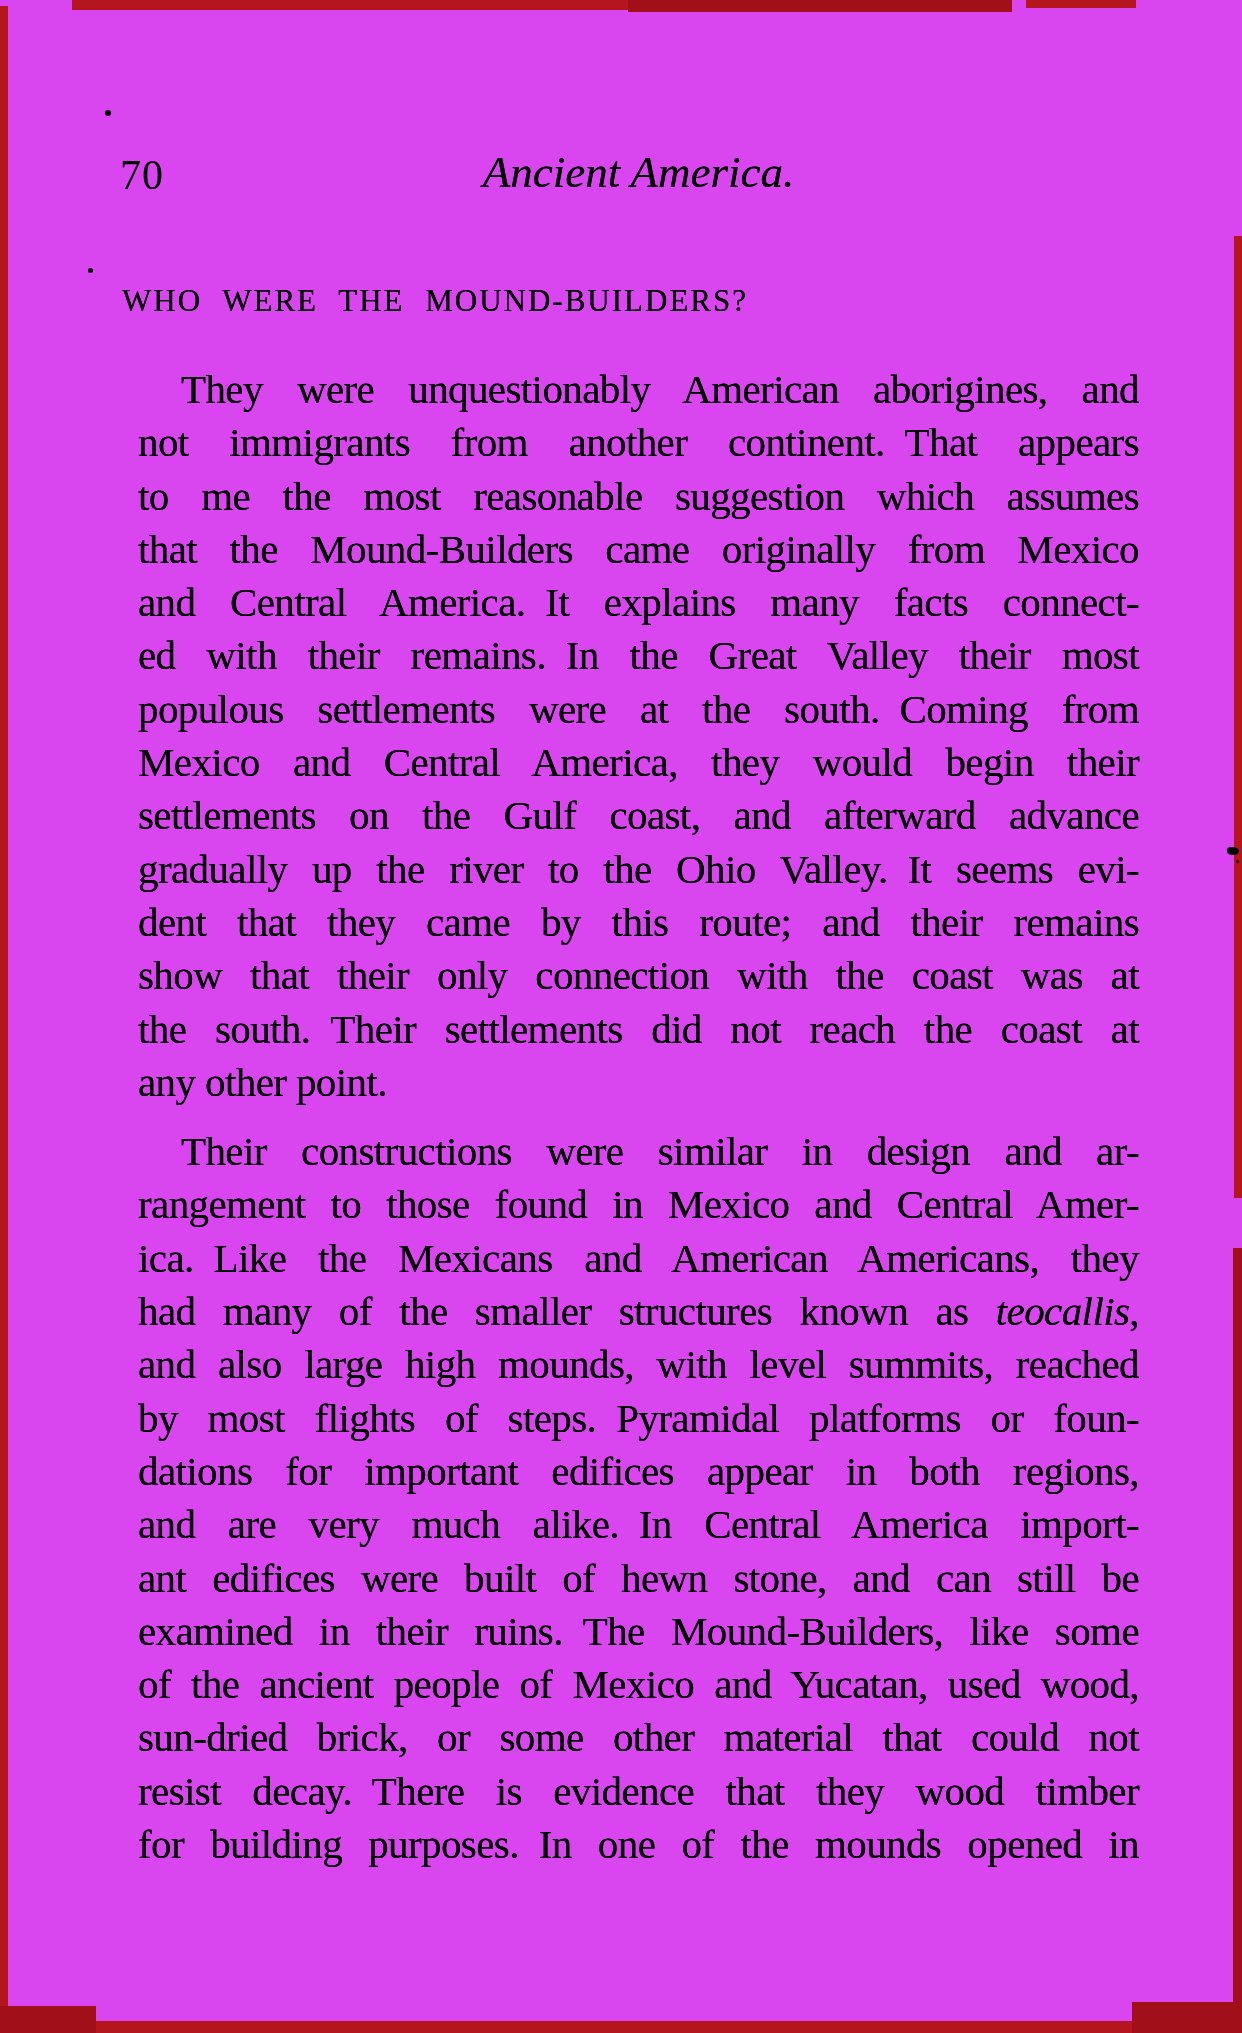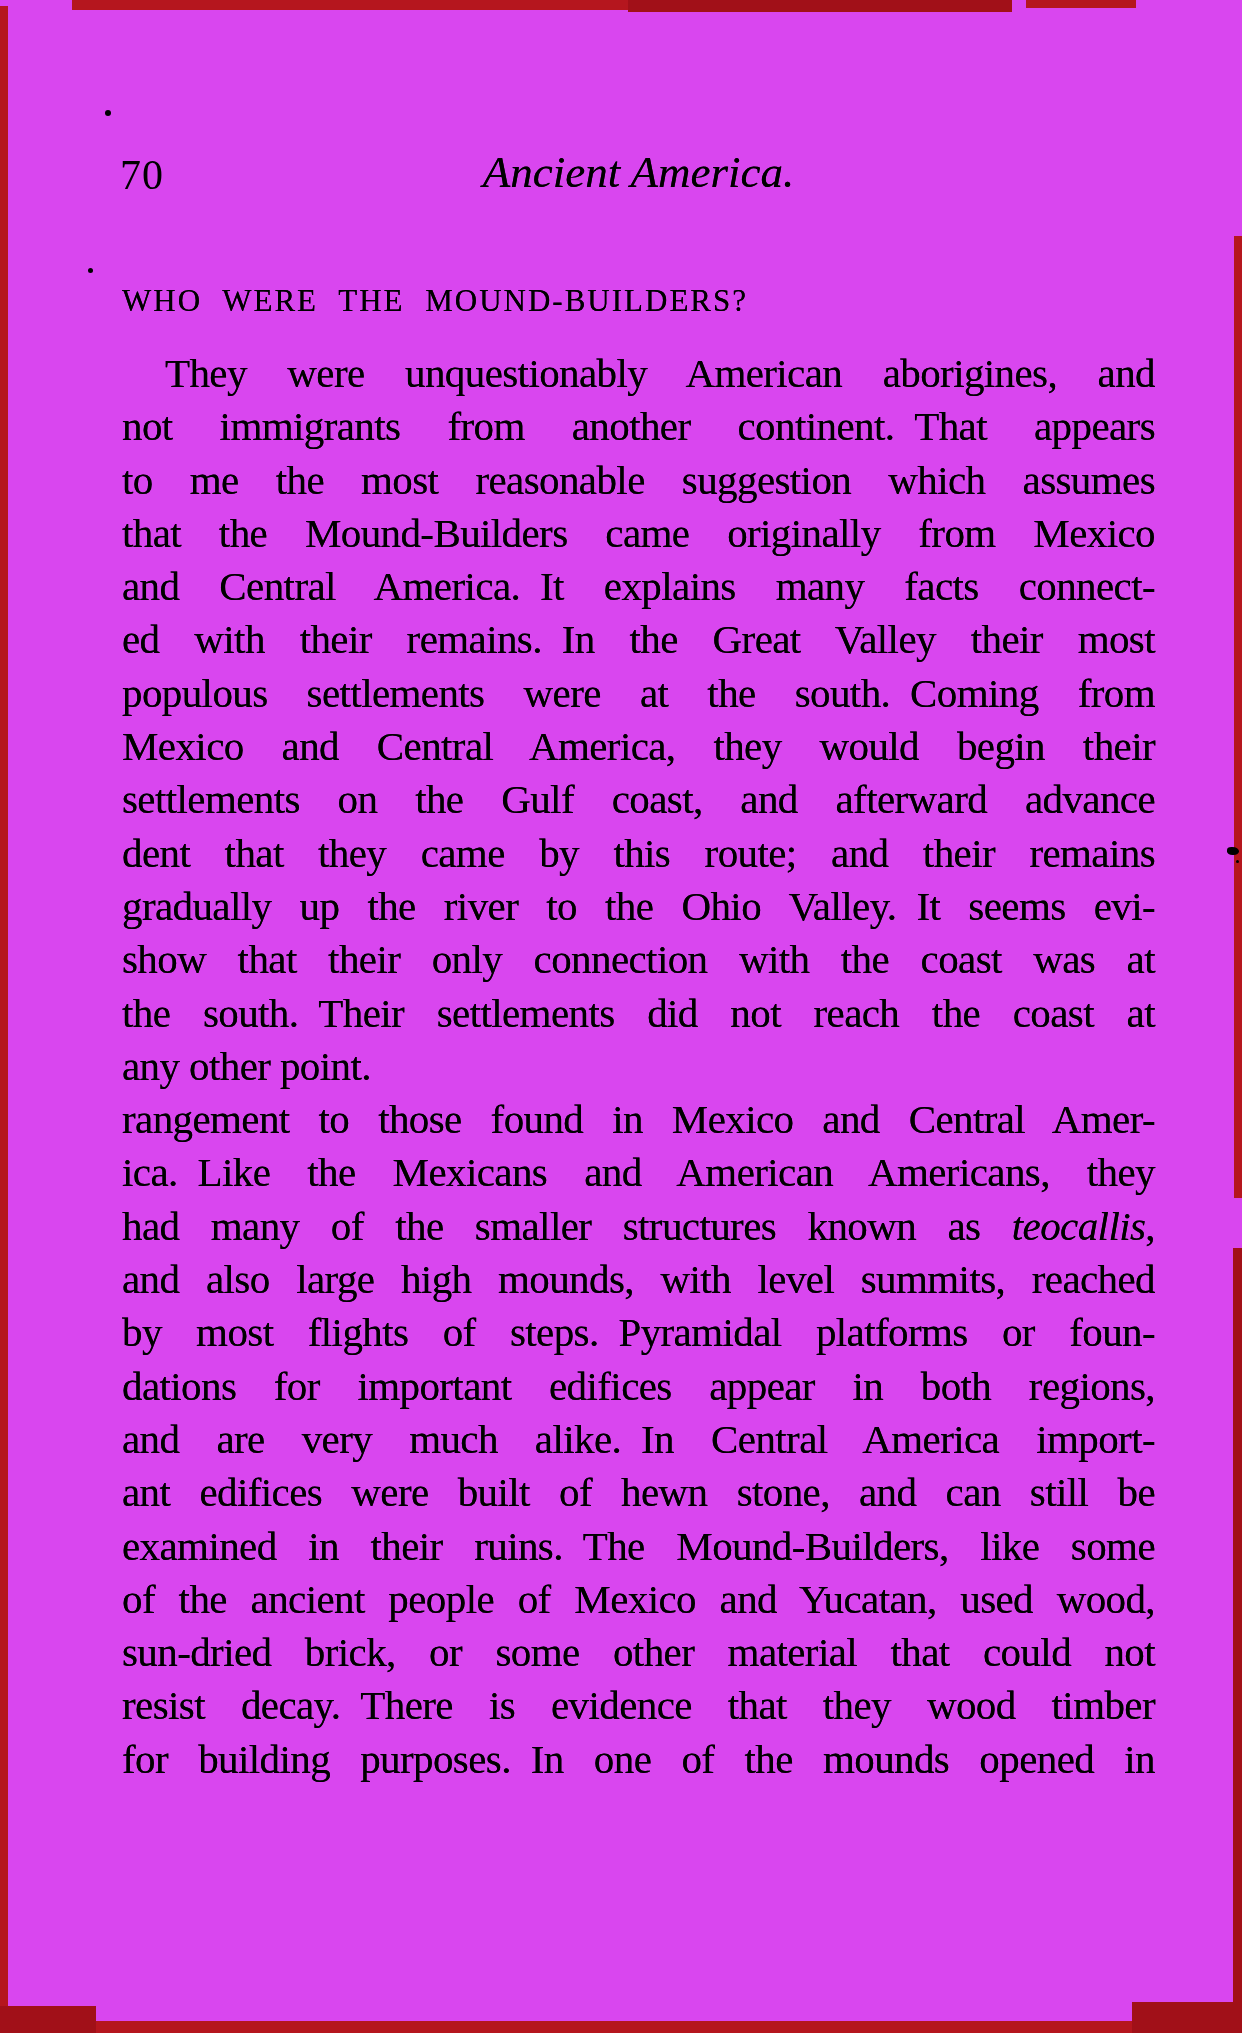--- a/index.html
+++ b/index.html
@@ -36,21 +36,21 @@
     white-space:nowrap;
   }
   .body-text{
     position:absolute;
     left:122px;top:347px;width:1033px;
     font-size:41px;
     line-height:53.3px;
     letter-spacing:-0.6px;
     text-shadow:0 0 0.6px rgba(0,0,0,.85);
   }
-  .para{margin:0;}
+  .para{margin:16px;}
   .line{
     text-align:justify;
     text-align-last:justify;
     height:53.3px;
     white-space:nowrap;
   }
   .line.indent{text-indent:43px;}
   .line.last{text-align-last:left;}
   .line i{letter-spacing:-0.6px;}
   
@@ -101,27 +101,28 @@
       <div class="para">
         <div class="line indent"><span>They were unquestionably American aborigines, and</span></div>
         <div class="line"><span>not immigrants from another continent. That appears</span></div>
         <div class="line"><span>to me the most reasonable suggestion which assumes</span></div>
         <div class="line"><span>that the Mound-Builders came originally from Mexico</span></div>
         <div class="line"><span>and Central America. It explains many facts connect-</span></div>
         <div class="line"><span>ed with their remains. In the Great Valley their most</span></div>
         <div class="line"><span>populous settlements were at the south. Coming from</span></div>
         <div class="line"><span>Mexico and Central America, they would begin their</span></div>
         <div class="line"><span>settlements on the Gulf coast, and afterward advance</span></div>
+        <div class="line"><span>gradually up the river to the Ohio Valley. It seems evi-</span></div>
         <div class="line"><span>dent that they came by this route; and their remains</span></div>
-        <div class="line"><span>gradually up the river to the Ohio Valley. It seems evi-</span></div>
         <div class="line"><span>show that their only connection with the coast was at</span></div>
         <div class="line"><span>the south. Their settlements did not reach the coast at</span></div>
         <div class="line last"><span>any other point.</span></div>
       </div>
       <div class="para">
+        <div class="line indent"><span>Their constructions were similar in design and ar-</span></div>
         <div class="line"><span>rangement to those found in Mexico and Central Amer-</span></div>
         <div class="line"><span>ica. Like the Mexicans and American Americans, they</span></div>
         <div class="line"><span>had many of the smaller structures known as </span><i>teocallis</i><span>,</span></div>
         <div class="line"><span>and also large high mounds, with level summits, reached</span></div>
         <div class="line"><span>by most flights of steps. Pyramidal platforms or foun-</span></div>
         <div class="line"><span>dations for important edifices appear in both regions,</span></div>
         <div class="line"><span>and are very much alike. In Central America import-</span></div>
         <div class="line"><span>ant edifices were built of hewn stone, and can still be</span></div>
         <div class="line"><span>examined in their ruins. The Mound-Builders, like some</span></div>
         <div class="line"><span>of the ancient people of Mexico and Yucatan, used wood,</span></div>

